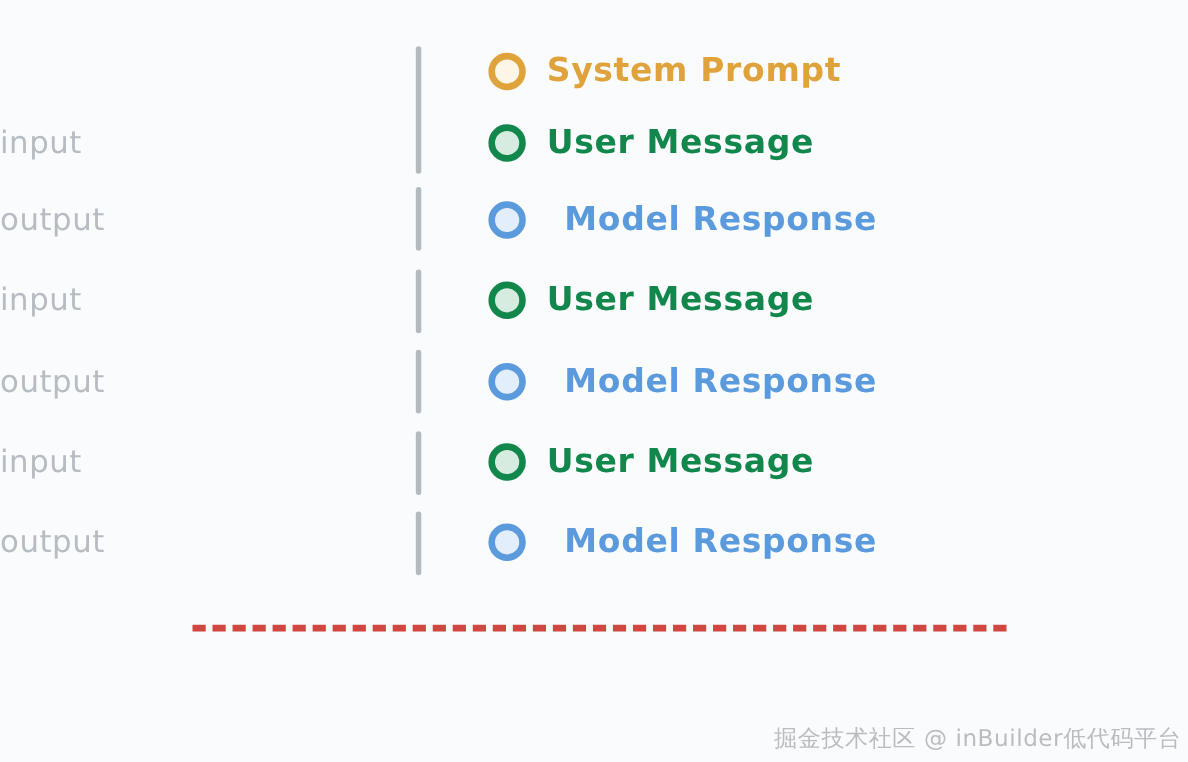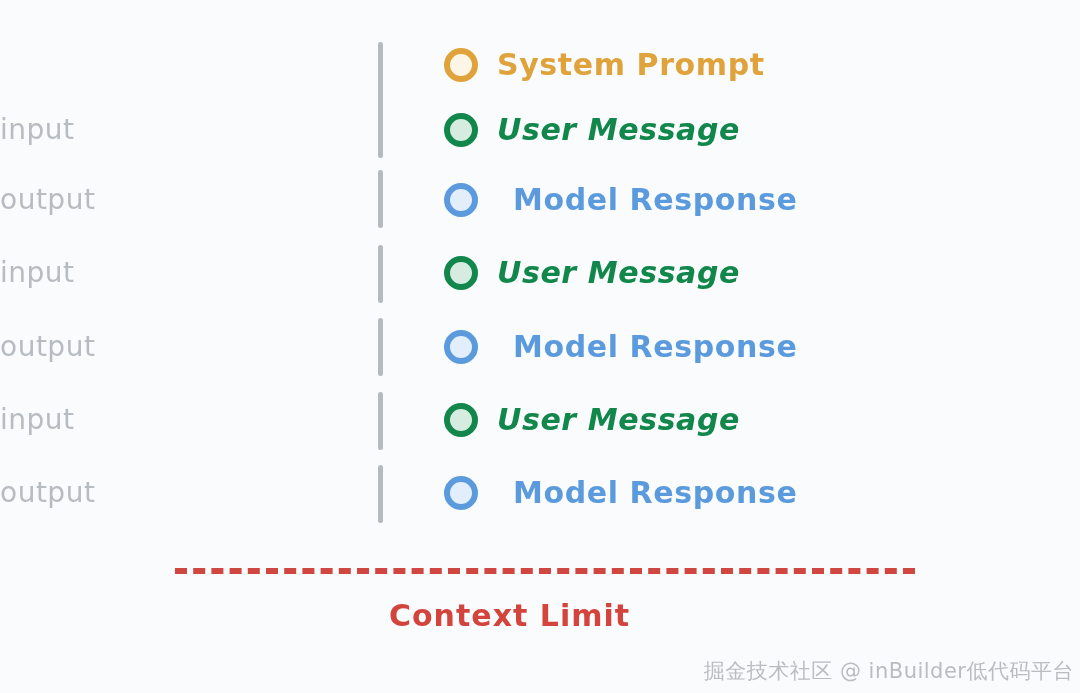--- a/index.html
+++ b/index.html
@@ -66,21 +66,21 @@
     font-weight: 700;
     letter-spacing: 0.6px;
     white-space: nowrap;
   }
 
   
   .role-system .bullet { border-color: #e0a33c; background: #fdf6e7; }
   .role-system .label  { color: #e0a33c; }
 
   .role-user .bullet   { border-color: #11874b; background: #d7ece0; }
-  .role-user .label    { color: #11874b; font-style: italic; }
+  .role-user .label    { color: #11874b; }
 
   .role-model .bullet  { border-color: #5b9bdd; background: #e2eefb; }
   .role-model .label   { color: #5b9bdd; margin-left: 16px; }
 
   
   .bar {
     position: absolute;
     left: 378px;
     width: 5px;
     border-radius: 3px;
@@ -175,17 +175,16 @@
     <div class="bar" style="top:170px; height:58px;"></div>
     <div class="bar" style="top:245px; height:58px;"></div>
     <div class="bar" style="top:318px; height:58px;"></div>
     <div class="bar" style="top:392px; height:58px;"></div>
     <div class="bar" style="top:465px; height:58px;"></div>
 
   </div>
 
   <div class="dashed-line"></div>
 
-  <div class="context-limit">Context Limit</div>
 
   <div class="watermark">掘金技术社区 @ inBuilder低代码平台</div>
 
 </div>
 
 </body></html>

